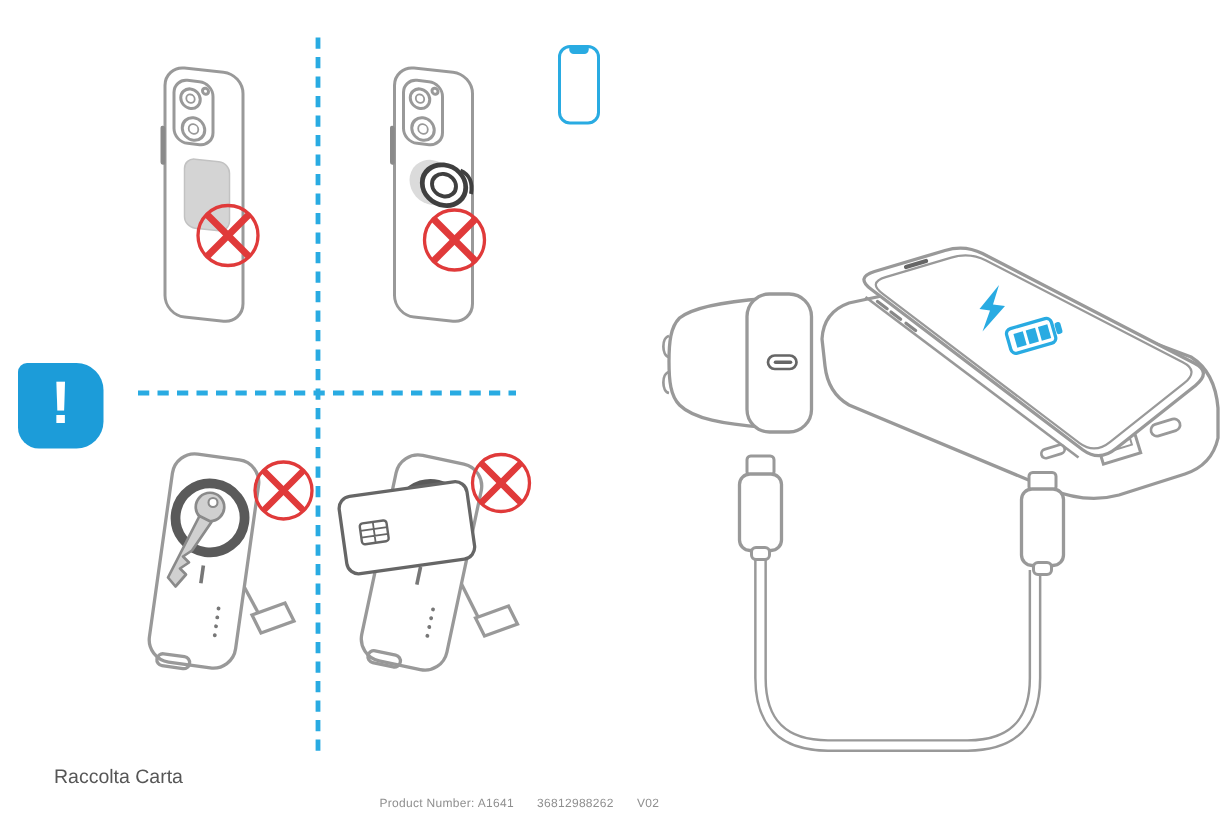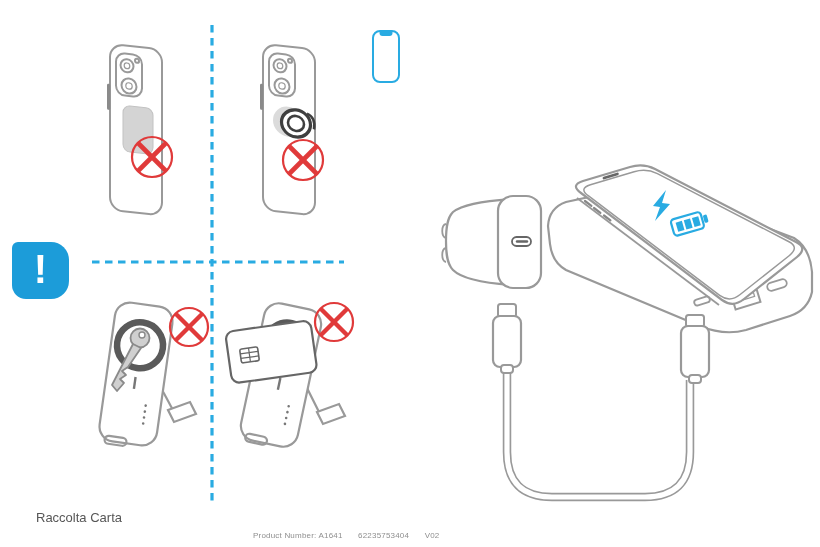--- a/index.html
+++ b/index.html
@@ -201,17 +201,17 @@
       </g>
     </g>
   </svg>
 
   <div class="footer-left">
     <div class="model-sub">Raccolta Carta</div>
   </div>
 
   <div class="fine-print">
     <span>Product Number: A1641</span>
-    <span>62235753404</span>
+    <span>36812988262</span>
     <span>V02</span>
   </div>
 
 </div>
 
 </body></html>

